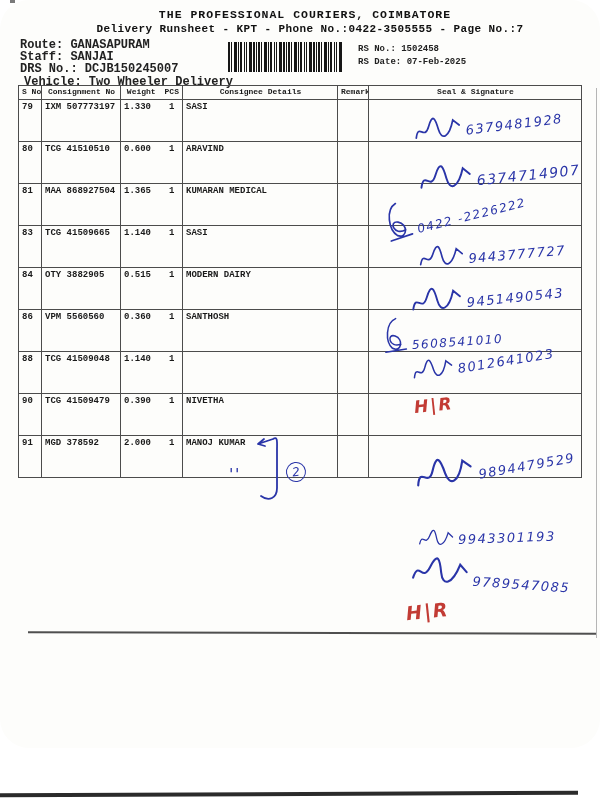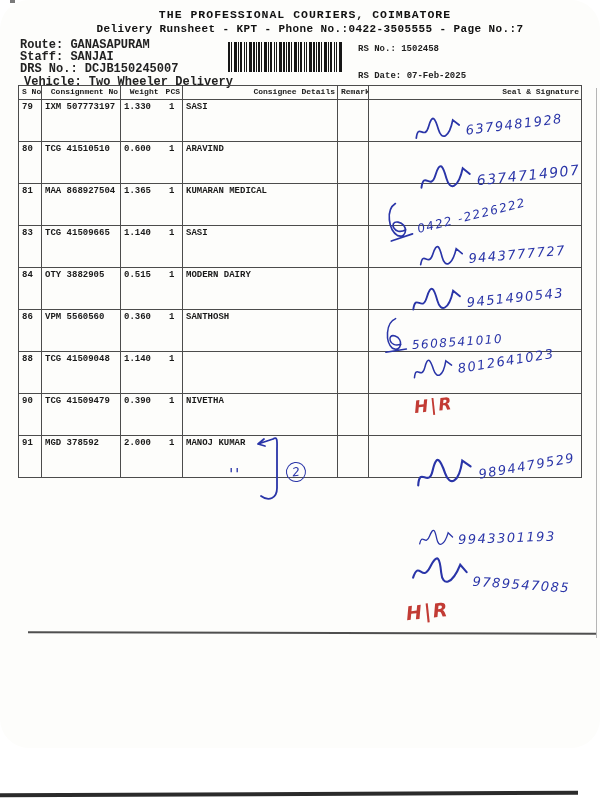--- a/index.html
+++ b/index.html
@@ -10,27 +10,27 @@
              font-size:11.5px;font-weight:bold;letter-spacing:1px;color:#111;}
   .doc-subtitle{position:absolute;left:0;top:23px;width:620px;text-align:center;
                 font-size:11px;font-weight:bold;letter-spacing:0.4px;color:#111;}
   .meta-line{position:absolute;font-size:12px;font-weight:bold;white-space:nowrap;color:#222;}
   .m-route{left:20px;top:38px;}
   .m-staff{left:20px;top:50px;}
   .m-drs{left:20px;top:62px;}
   .m-vehicle{left:24px;top:75px;}
   .rs-line{position:absolute;font-size:9px;font-weight:bold;white-space:nowrap;color:#222;}
   .rs-no{left:358px;top:44px;}
-  .rs-date{left:358px;top:71px;}
+  .rs-date{left:358px;top:57px;}
   .barcode{position:absolute;left:228px;top:42px;width:118px;height:30px;}
   table.runsheet{position:absolute;left:18px;top:85px;width:563px;border-collapse:collapse;
                  table-layout:fixed;}
   table.runsheet th,table.runsheet td{border:1px solid #4c4c4c;vertical-align:top;
                  padding:2px 2px 0 3px;overflow:hidden;white-space:nowrap;}
-  table.runsheet th{font-size:8px;font-weight:bold;text-align:right;height:12px;
+  table.runsheet th{font-size:8px;font-weight:bold;text-align:center;height:12px;
                  padding-top:1px;color:#1a1a1a;}
   table.runsheet td{font-size:9px;font-weight:bold;height:39px;color:#1a1a1a;}
   col.c-sno{width:23px;} col.c-cons{width:79px;} col.c-wt{width:40px;}
   col.c-pcs{width:22px;} col.c-det{width:155px;} col.c-rem{width:31px;} col.c-seal{width:213px;}
   .no-r{border-right:none !important;margin-top:20px;} .no-l{border-left:none !important;}
   th.h-seal{text-align:center;}
   th.h-rem{font-size:7.5px;padding-left:1px;}
   td.t-det{padding-left:8px;}
   td.t-pcs{text-align:center;padding-left:0;}
   

